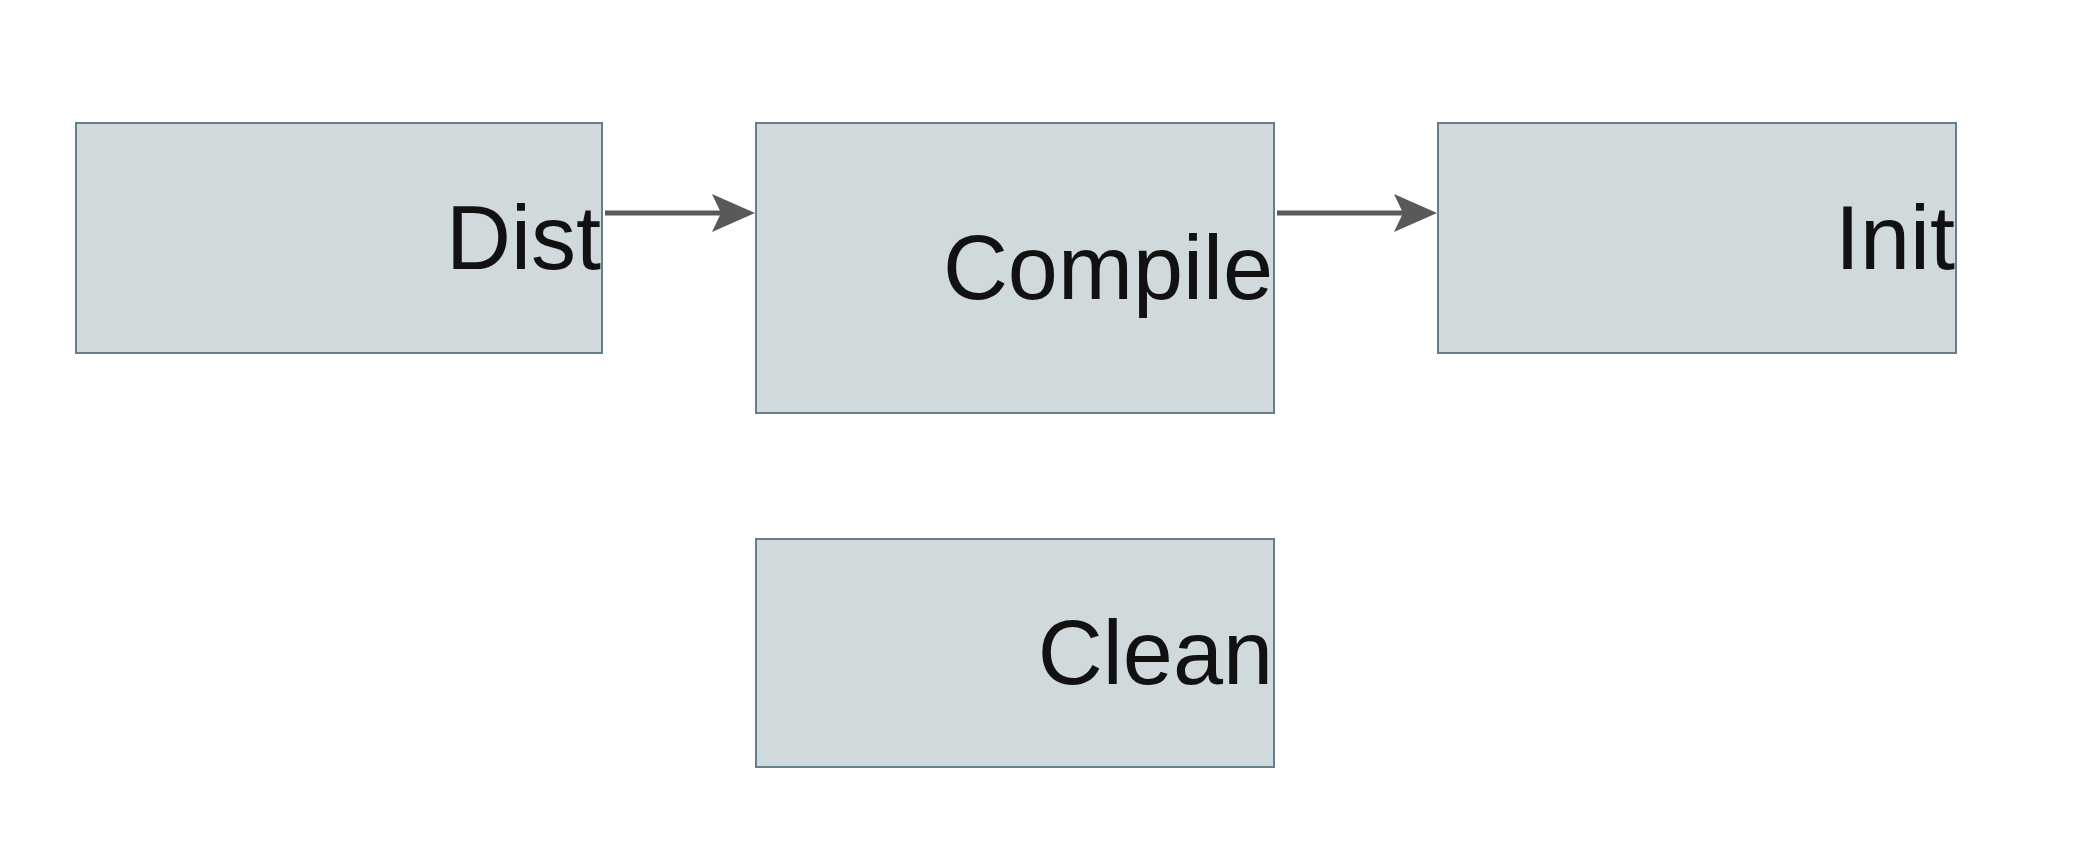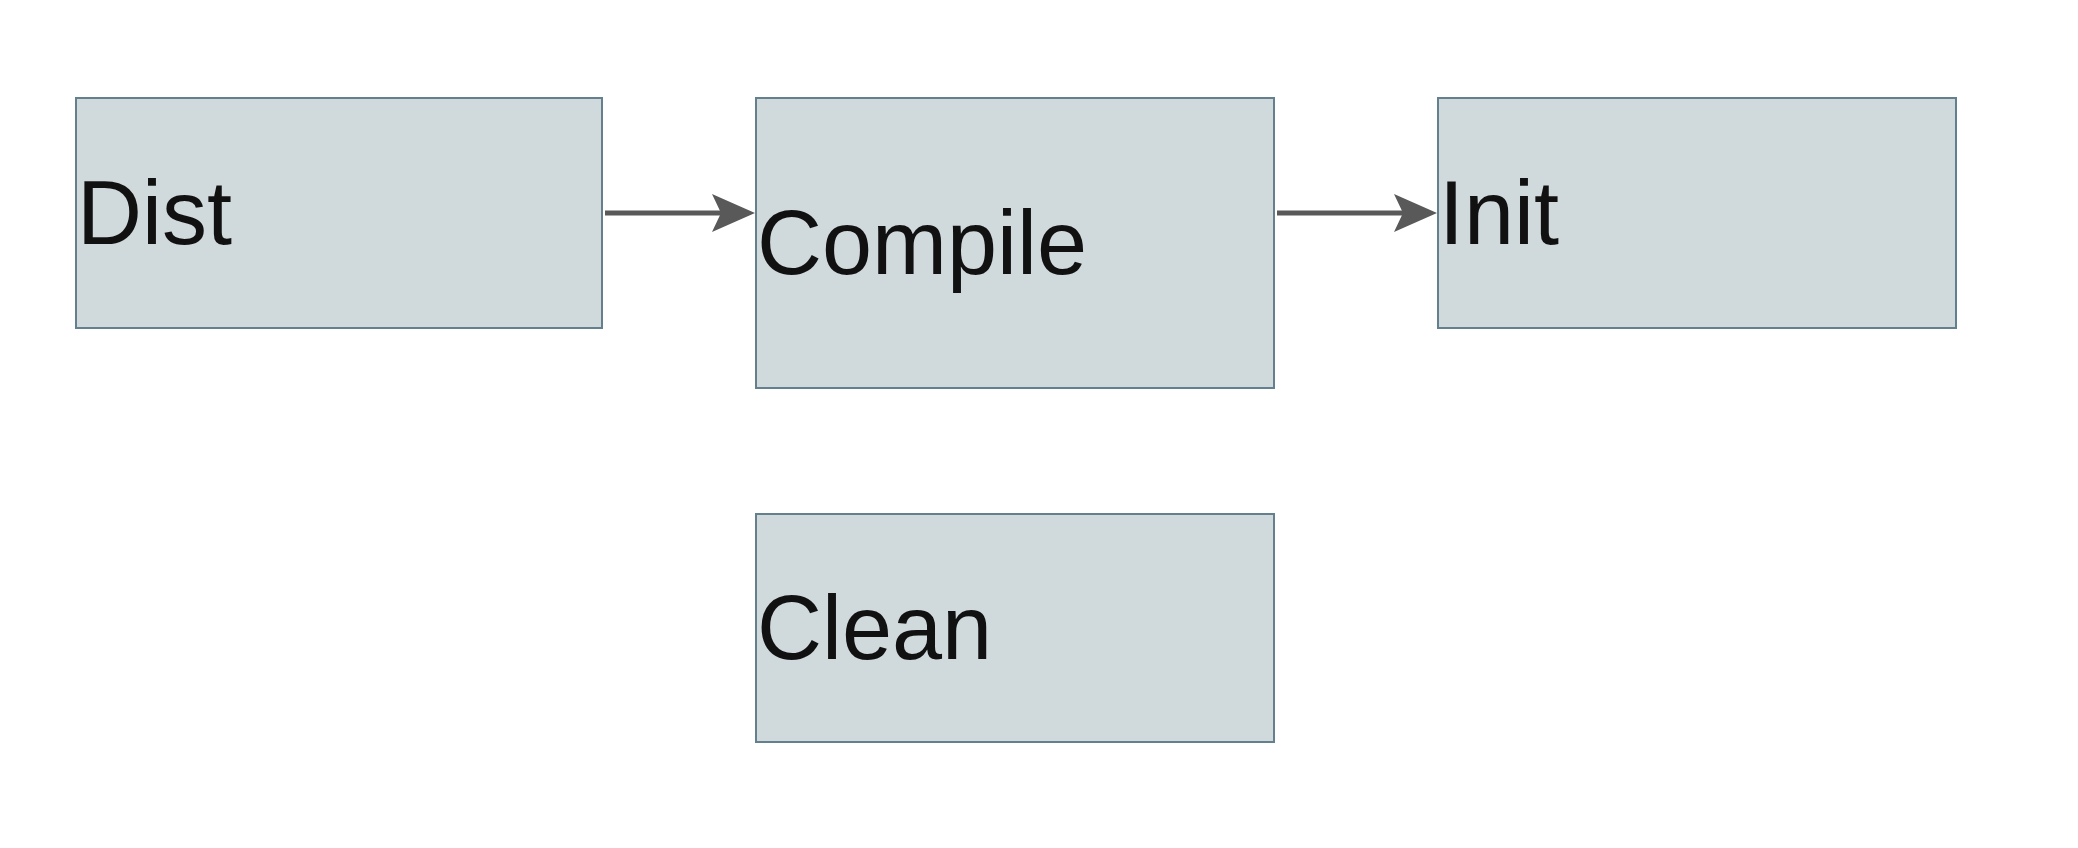--- a/index.html
+++ b/index.html
@@ -20,21 +20,22 @@
     position:relative;
     width:2078px;
     height:848px;
   }
   .node{
     position:absolute;
     background:var(--node-fill);
     border:2px solid var(--node-border);
     display:flex;
     align-items:center;
-    justify-content:flex-start;
+    justify-content:flex-end;
+    margin-top:25px;
   }
   .node-label{
     font-size:90px;
     font-weight:400;
     color:var(--node-text);
     letter-spacing:0px;
     white-space:nowrap;
     line-height:1;
   }
   .node-dist   {left:75px;   top:97px;  width:528px; height:232px;}

